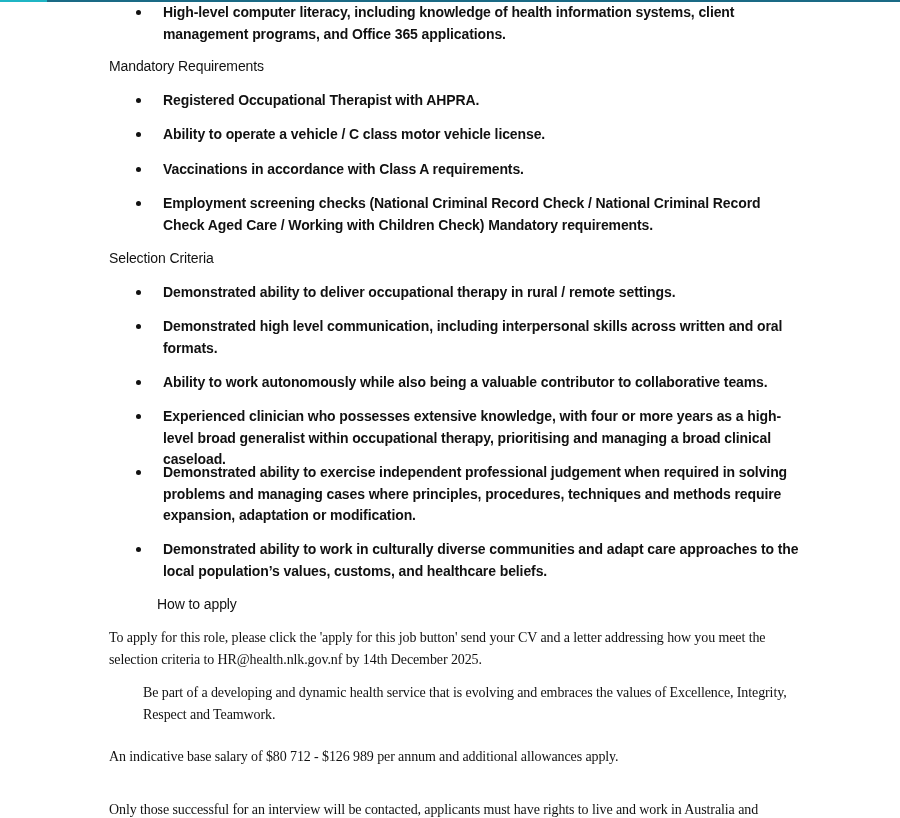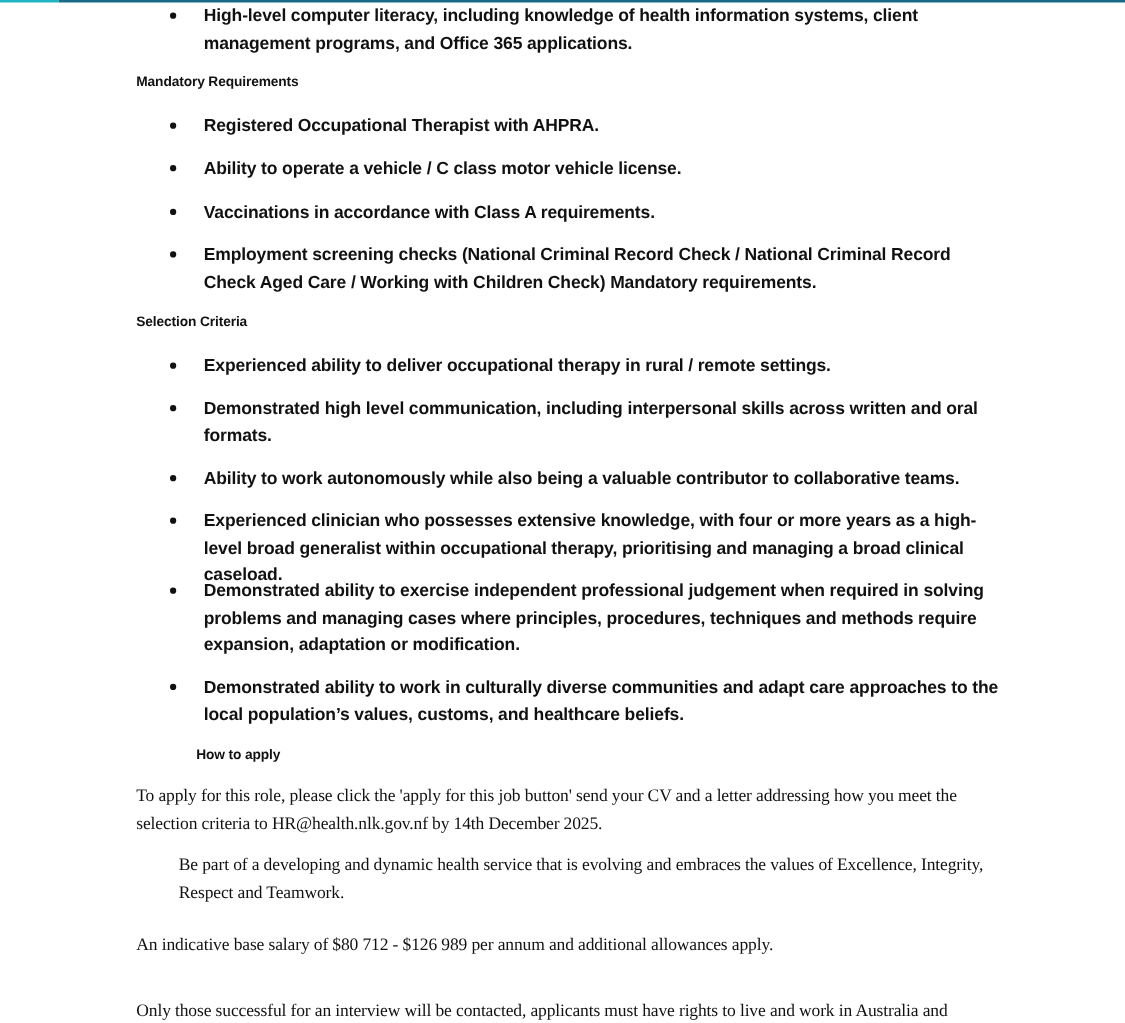--- a/index.html
+++ b/index.html
@@ -30,22 +30,22 @@
       left: 109px;
       top: 0;
       width: 690px;
       font-size: 14px;
       line-height: 21.5px;
       letter-spacing: -0.1px;
     }
     .heading {
       position: absolute;
       left: 0;
-      font-weight: bold;
-      font-size: 11px;
+      font-weight: normal;
+      font-size: 14px;
     }
     .bullet {
       position: absolute;
       left: 27px;
       width: 640px;
     }
     .bullet .dot {
       position: absolute;
       left: 0;
       top: 8px;
@@ -98,21 +98,21 @@
   </div>
   <div class="bullet" style="top:193px;">
     <span class="dot"></span>
     <span class="txt">Employment screening checks (National Criminal Record Check / National Criminal Record Check Aged Care / Working with Children Check) Mandatory requirements.</span>
   </div>
 
   <div class="heading" style="top:248px;">Selection Criteria</div>
 
   <div class="bullet" style="top:282px;">
     <span class="dot"></span>
-    <span class="txt">Experienced ability to deliver occupational therapy in rural / remote settings.</span>
+    <span class="txt">Demonstrated ability to deliver occupational therapy in rural / remote settings.</span>
   </div>
   <div class="bullet" style="top:316px;">
     <span class="dot"></span>
     <span class="txt">Demonstrated high level communication, including interpersonal skills across written and oral formats.</span>
   </div>
   <div class="bullet" style="top:372px;">
     <span class="dot"></span>
     <span class="txt">Ability to work autonomously while also being a valuable contributor to collaborative teams.</span>
   </div>
   <div class="bullet" style="top:406px;">

